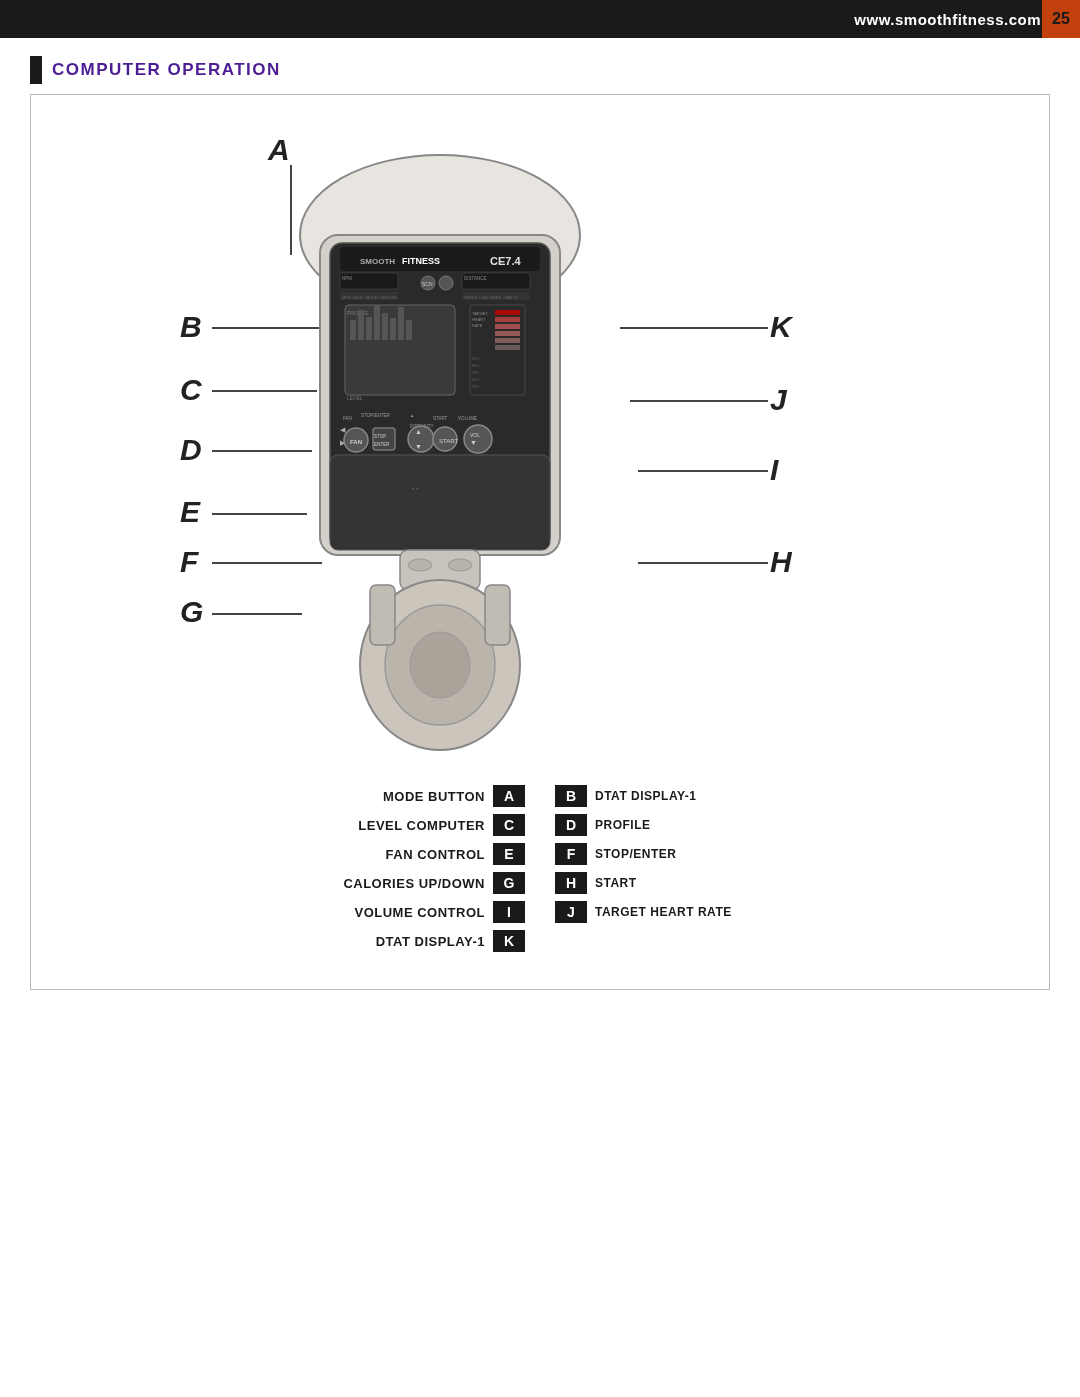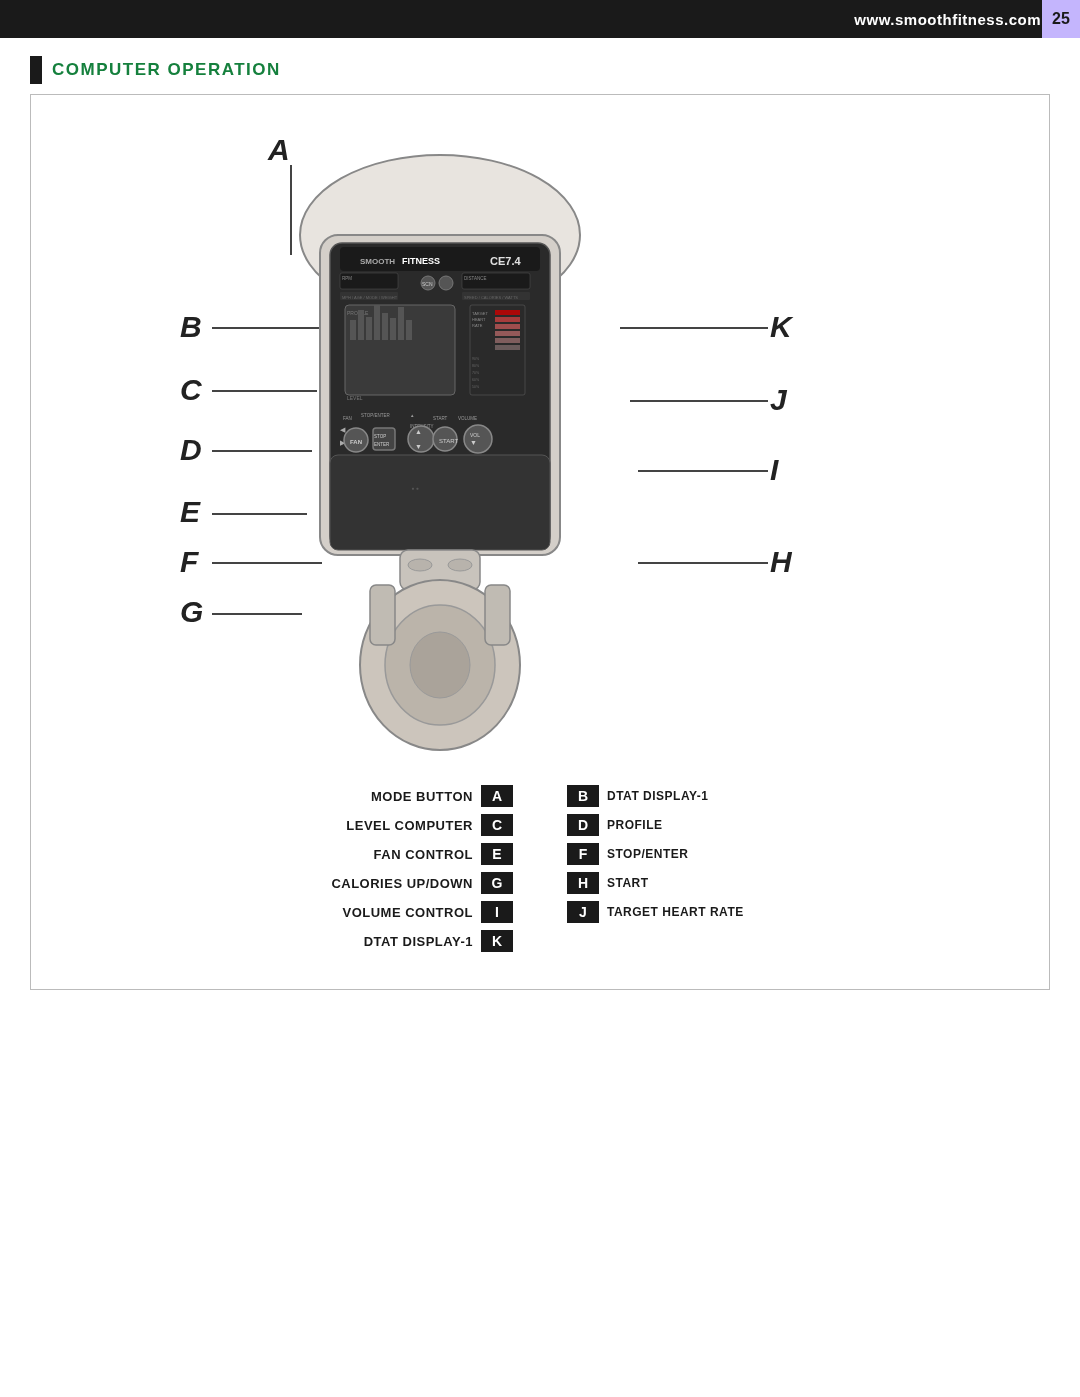--- a/index.html
+++ b/index.html
@@ -21,21 +21,21 @@
       padding-right: 0;
     }
     .header-url {
       color: #fff;
       font-size: 15px;
       font-weight: bold;
       letter-spacing: 0.5px;
       padding-right: 1px;
     }
     .page-number-box {
-      background: #c4b5fd;
+      background: #c2410c;
       color: #1a1a1a;
       font-size: 16px;
       font-weight: bold;
       width: 38px;
       height: 38px;
       display: flex;
       align-items: center;
       justify-content: center;
     }
 
@@ -48,36 +48,36 @@
     .section-heading-bar {
       background: #1a1a1a;
       width: 12px;
       height: 28px;
       margin-right: 10px;
     }
     .section-heading-text {
       font-size: 17px;
       font-weight: bold;
       letter-spacing: 1.5px;
-      color: #15803d;
+      color: #4c1d95;
     }
 
     
     .main-box {
       border: 1.5px solid #bbb;
       margin: 10px 30px 20px 30px;
       padding: 20px 10px 30px 10px;
       position: relative;
     }
 
     
     .legend-area {
       display: flex;
       justify-content: center;
-      gap: 12px;
+      gap: 0;
       margin-top: 10px;
       padding: 0 40px;
     }
     .legend-col {
       flex: 1;
     }
     .legend-row {
       display: flex;
       align-items: center;
       margin-bottom: 7px;

